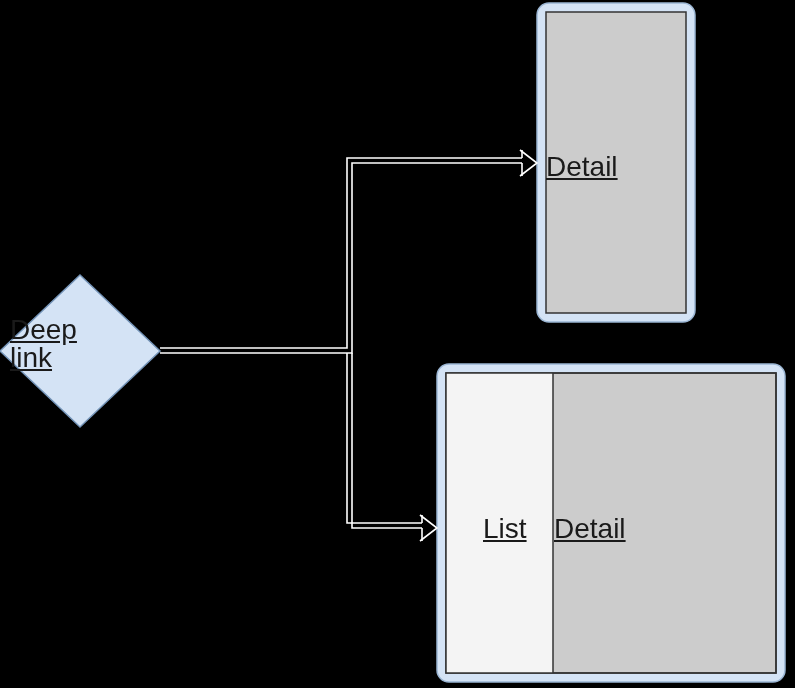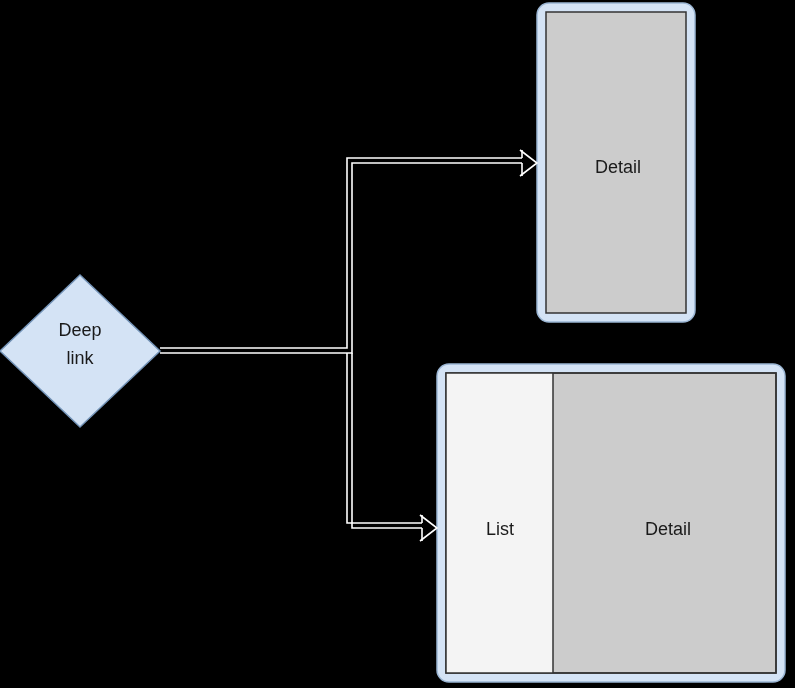--- a/index.html
+++ b/index.html
@@ -20,41 +20,43 @@
   #canvas svg.layer {
     position: absolute;
     left: 0;
     top: 0;
     width: 795px;
     height: 688px;
   }
   .node-label {
     position: absolute;
     color: #1a1a1a;
-    font-size: 18px;
+    font-size: 28px;
     line-height: 28px;
-    text-align: center;
+    text-align: left;
     white-space: pre;
     pointer-events: none;
     font-family: "Liberation Sans", sans-serif;
+    text-decoration: underline;
   }
   #diamond-label {
     left: 10px;
     top: 316px;
     width: 140px;
   }
   #phone-detail-label {
     left: 546px;
     top: 153px;
     width: 144px;
   }
   #tablet-list-label {
     left: 447px;
     top: 515px;
     width: 106px;
+    padding-left: 36px;
   }
   #tablet-detail-label {
     left: 554px;
     top: 515px;
     width: 228px;
   }
 </style>
 </head>
 <body>
 

